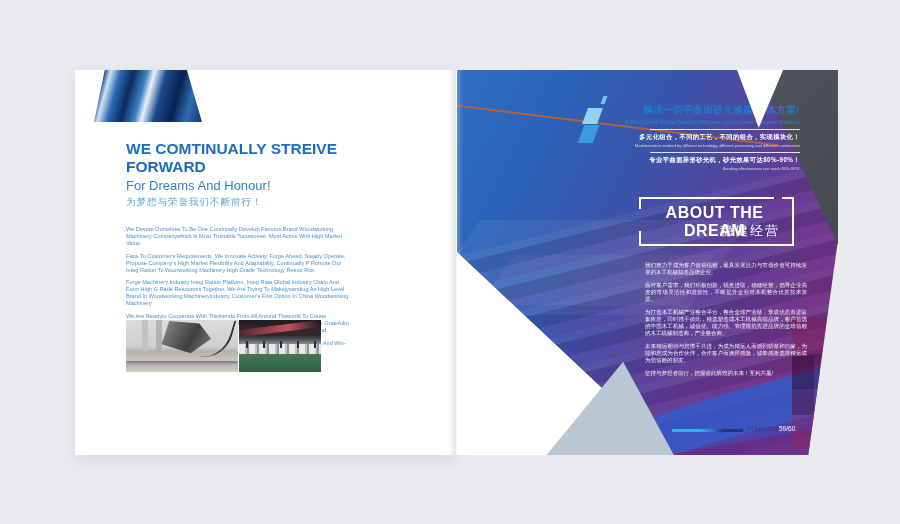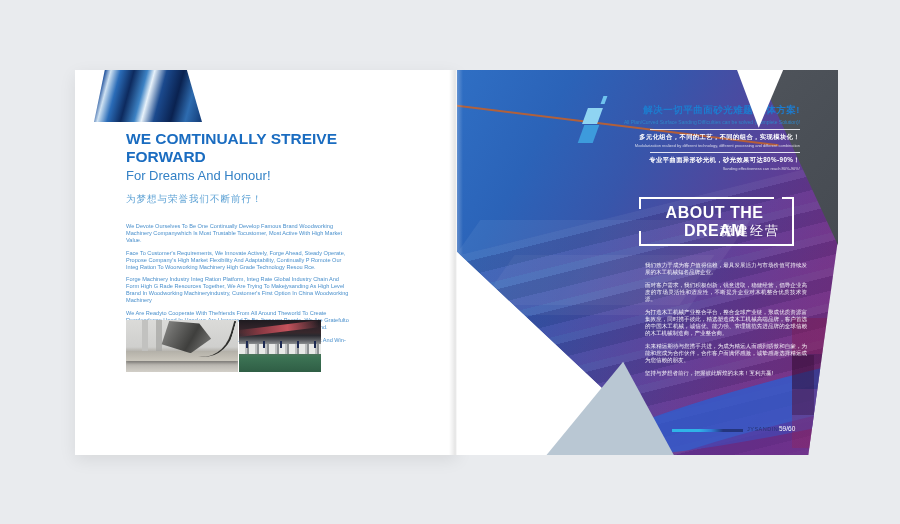--- a/index.html
+++ b/index.html
@@ -12,24 +12,24 @@
   
   .page-left{left:75px;width:382px;background:#ffffff;box-shadow:0 5px 16px rgba(0,0,0,.08);}
   .hero{
     position:absolute;left:19px;top:0;width:108px;height:52px;
     clip-path:polygon(10% 0,86% 0,100% 100%,0 100%);
     background:
       linear-gradient(105deg,
         #0a1f4e 0%,#1b4e9a 9%,#cfe2f2 14%,#2a6cb8 22%,#0d2a5e 33%,
         #3c82c4 44%,#e8f2fa 50%,#1b4a8e 60%,#0a2250 74%,#2e6cb0 86%,#123a75 100%);
   }
-  .lp-text{position:absolute;left:51px;top:60px;width:232px;}
+  .lp-text{position:absolute;left:51px;top:70px;width:232px;}
   .lp-title{font-size:15.5px;font-weight:bold;color:#1a6cc0;margin:0;line-height:18px;}
   .lp-sub{font-size:13px;color:#3381c6;margin:2px 0 0;line-height:15px;font-weight:normal;}
-  .lp-sub-cn{font-size:9.5px;color:#5aa0d4;margin-top:10px;letter-spacing:1px;}
+  .lp-sub-cn{font-size:9.5px;color:#5aa0d4;margin-top:3px;letter-spacing:1px;}
   .lp-paras{margin-top:17px;width:224px;}
   .lp-paras p{font-size:5.6px;line-height:6.9px;color:#4a90cc;margin:0 0 6px;}
   .lp-photos{position:absolute;left:51px;top:250px;height:52px;}
   .photo{position:absolute;top:0;height:52px;overflow:hidden;}
   .ph1{left:0;width:112px;background:linear-gradient(180deg,#dbdbd9 0%,#cfcfcd 52%,#bbb9b4 58%,#c6c3bc 72%,#a9a6a1 76%,#d2cfc8 100%);}
   .ph1 .post{position:absolute;left:14%;top:0;width:6%;height:62%;background:#c2c2c0;box-shadow:14px 0 0 rgba(170,170,168,.8);}
   .ph1 .tool{position:absolute;left:28%;top:2%;width:48%;height:62%;
     background:linear-gradient(120deg,#9a9a98 0%,#6b6b69 30%,#3f3f3d 62%,#828280 100%);
     clip-path:polygon(22% 0,78% 8%,100% 55%,62% 100%,8% 72%);}
   .ph1 .cable{position:absolute;right:6%;top:-10%;width:34%;height:85%;

